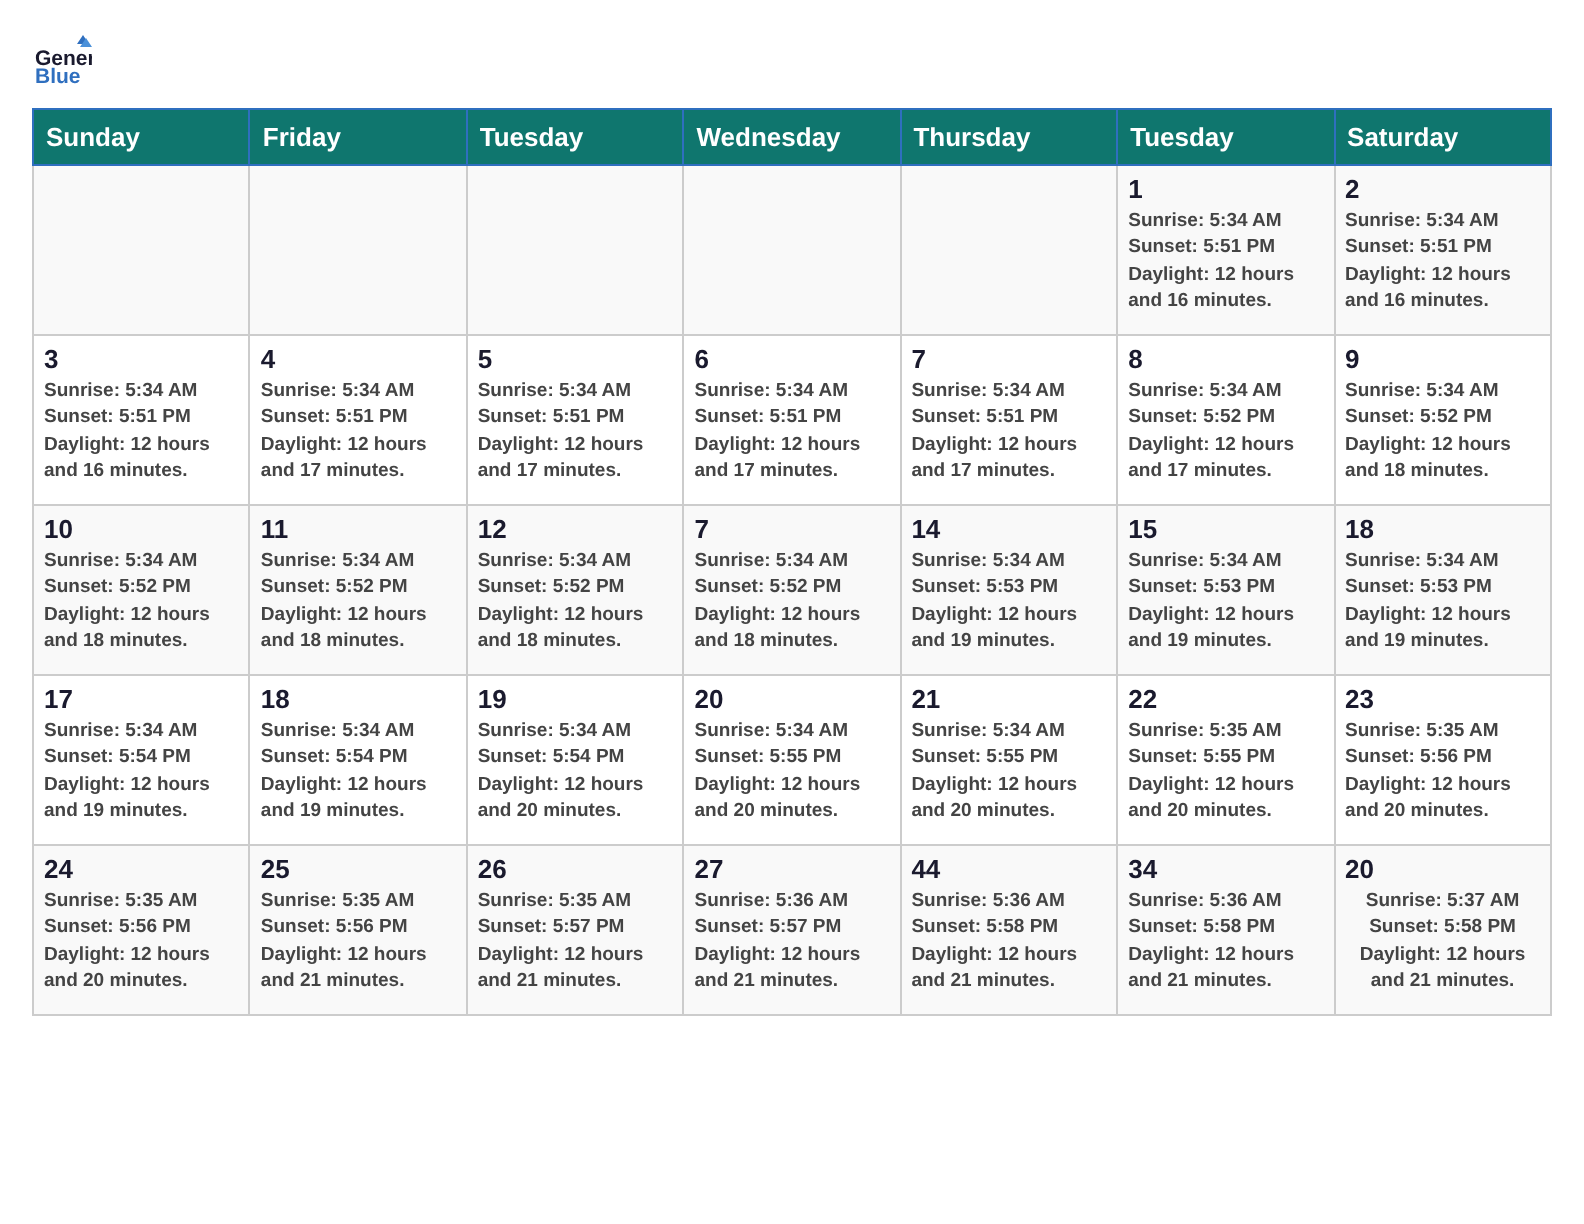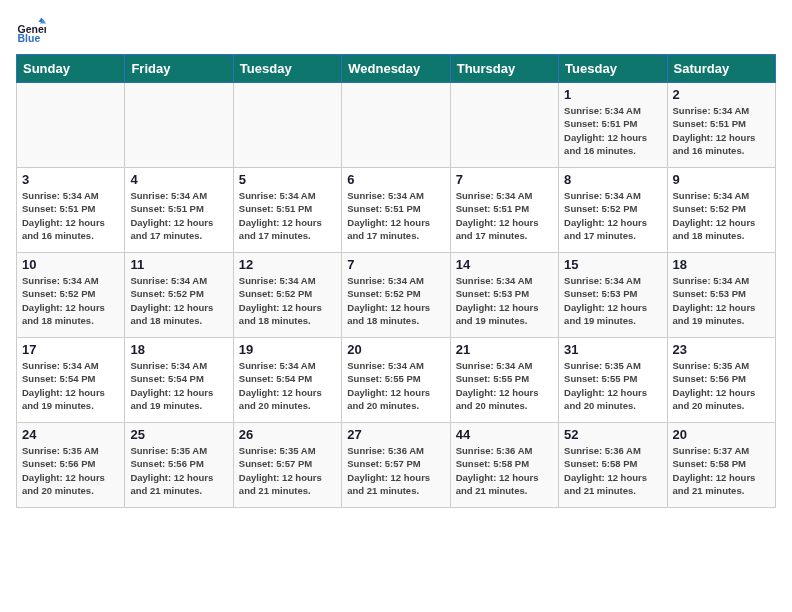--- a/index.html
+++ b/index.html
@@ -274,21 +274,21 @@
 and 20 minutes.</div>
         </td>
         <td>
           <div class="day-number">21</div>
           <div class="day-info" style="white-space: pre-line;">Sunrise: 5:34 AM
 Sunset: 5:55 PM
 Daylight: 12 hours
 and 20 minutes.</div>
         </td>
         <td>
-          <div class="day-number">31</div>
+          <div class="day-number">22</div>
           <div class="day-info" style="white-space: pre-line;">Sunrise: 5:35 AM
 Sunset: 5:55 PM
 Daylight: 12 hours
 and 20 minutes.</div>
         </td>
         <td>
           <div class="day-number">23</div>
           <div class="day-info" style="white-space: pre-line;">Sunrise: 5:35 AM
 Sunset: 5:56 PM
 Daylight: 12 hours
@@ -325,28 +325,28 @@
 and 21 minutes.</div>
         </td>
         <td>
           <div class="day-number">44</div>
           <div class="day-info" style="white-space: pre-line;">Sunrise: 5:36 AM
 Sunset: 5:58 PM
 Daylight: 12 hours
 and 21 minutes.</div>
         </td>
         <td>
-          <div class="day-number">52</div>
+          <div class="day-number">34</div>
           <div class="day-info" style="white-space: pre-line;">Sunrise: 5:36 AM
 Sunset: 5:58 PM
 Daylight: 12 hours
 and 21 minutes.</div>
         </td>
         <td>
           <div class="day-number">20</div>
-          <div class="day-info" style="white-space: pre-line;">Sunrise: 5:37 AM
+          <div class="day-info" style="white-space: pre-line; text-align: center;">Sunrise: 5:37 AM
 Sunset: 5:58 PM
 Daylight: 12 hours
 and 21 minutes.</div>
         </td>
       </tr>
     </tbody>
 </table>
 
 </body></html>

